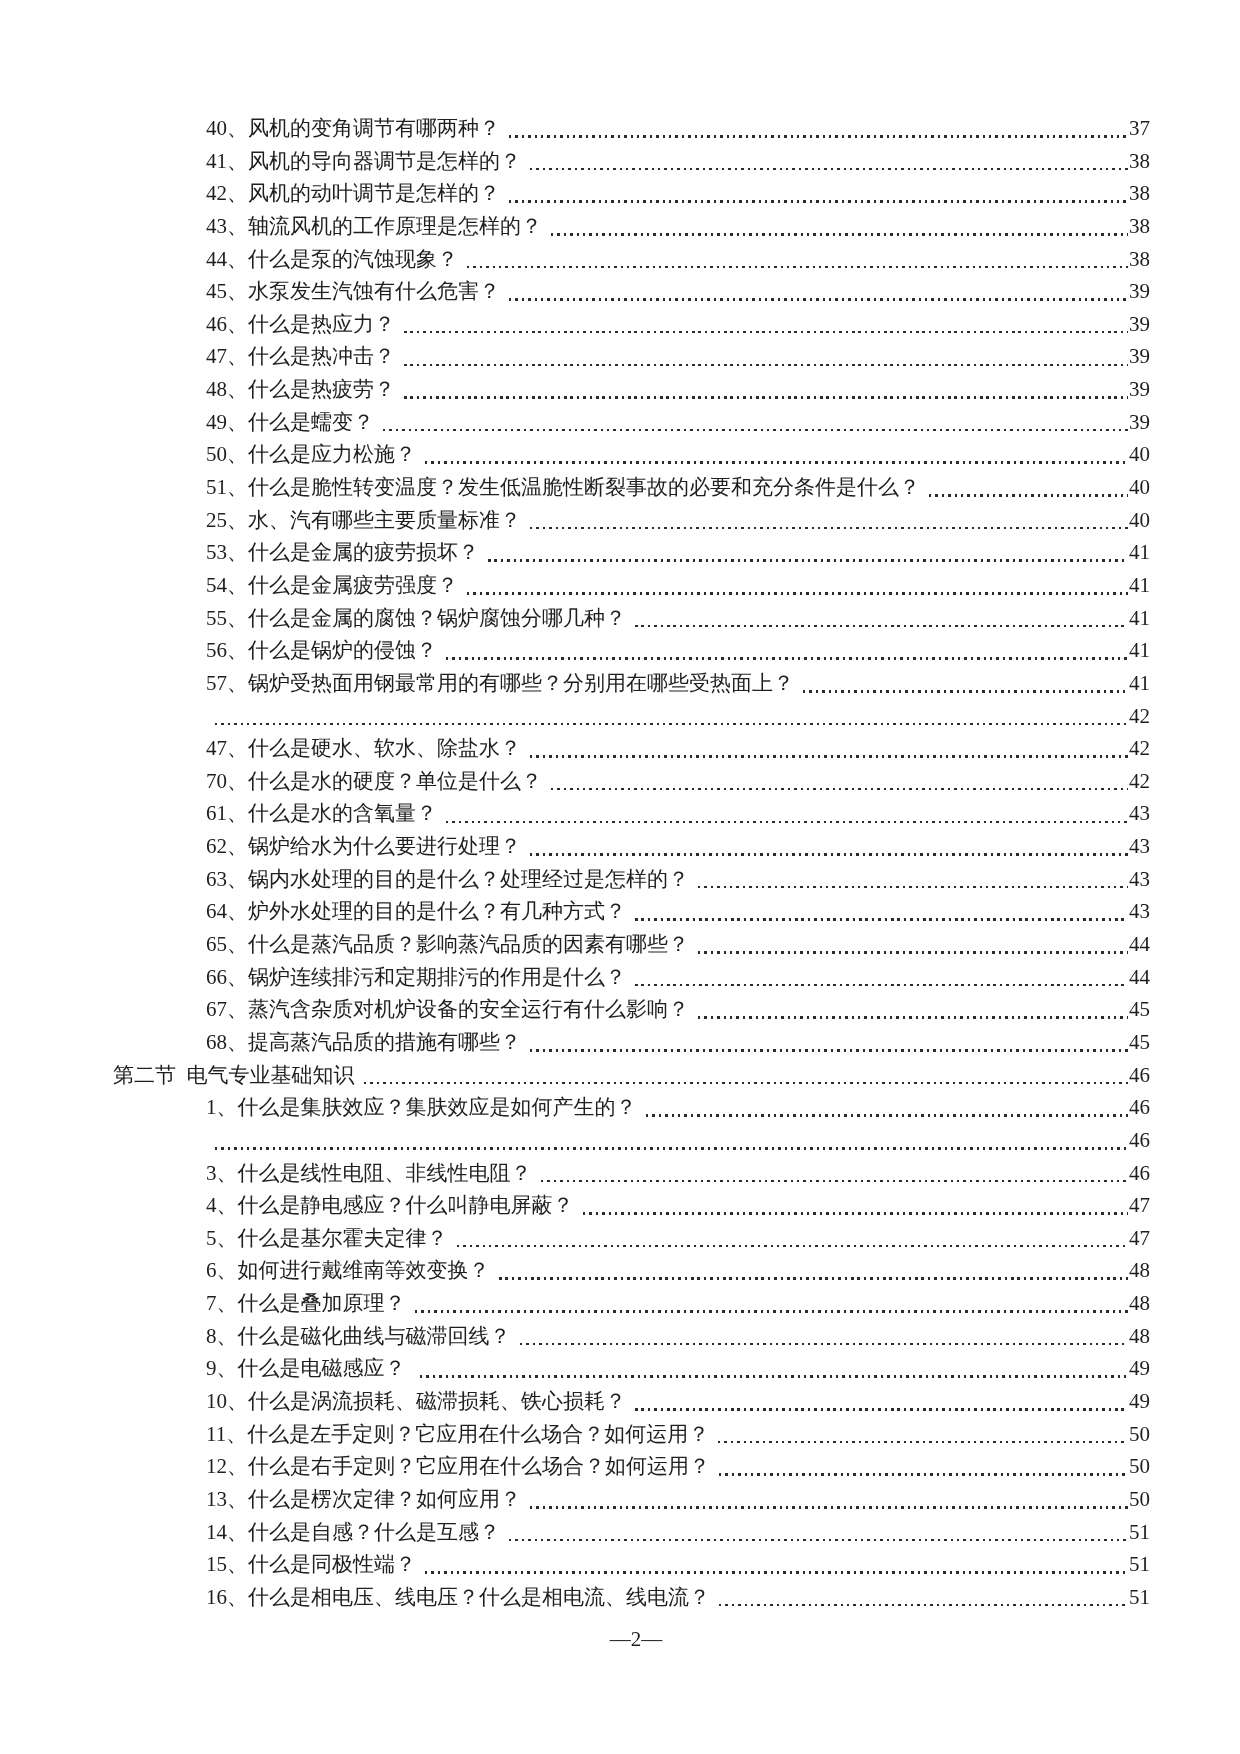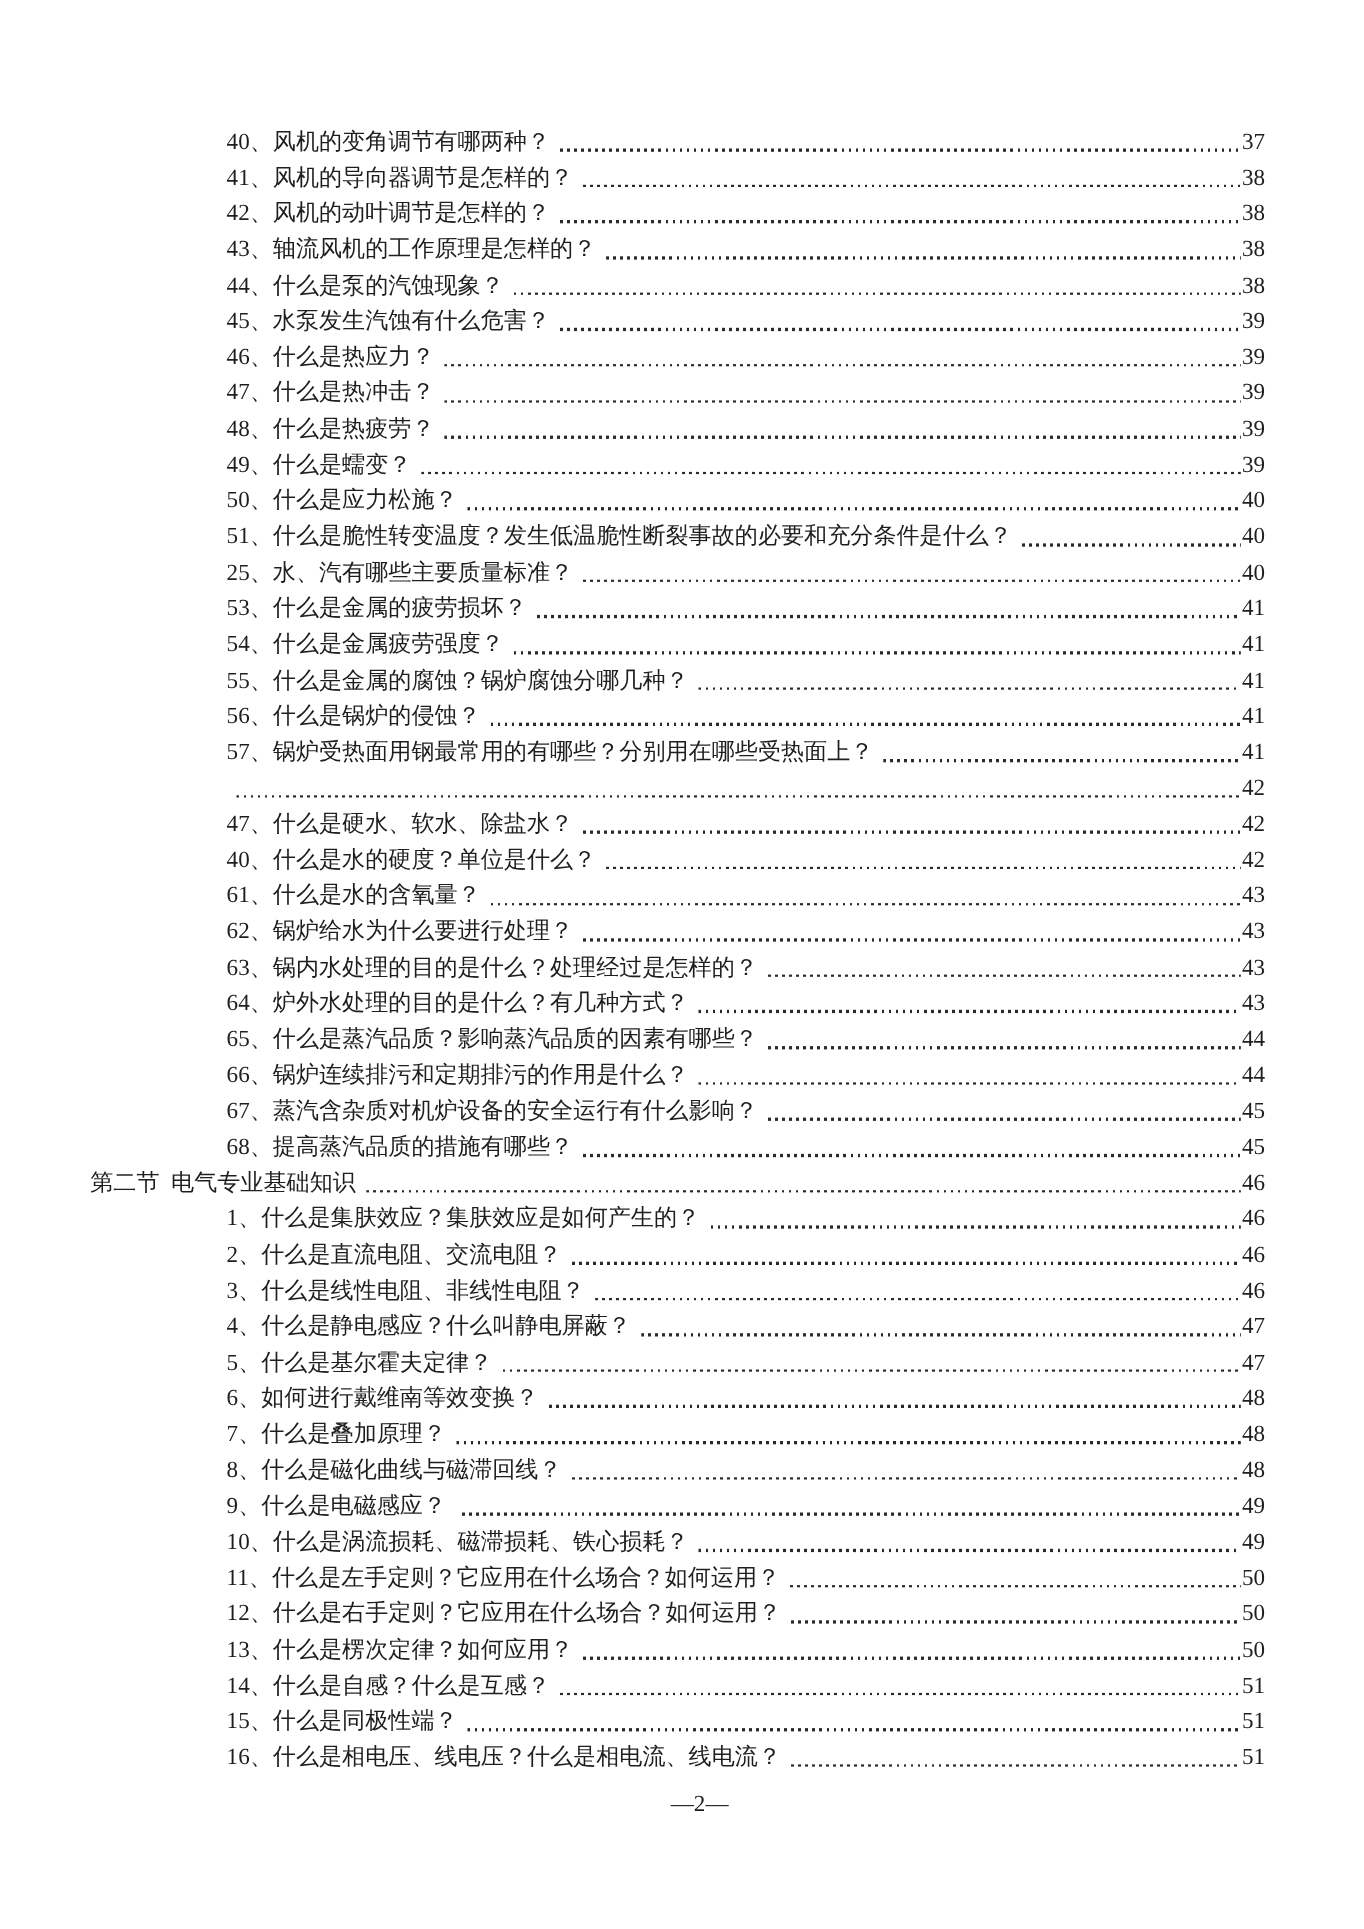--- a/index.html
+++ b/index.html
@@ -31,22 +31,21 @@
     line-height: 32.65px;
     font-size: 21px;
     padding-right: 90px;
     box-sizing: border-box;
     white-space: nowrap;
   }
   .toc-row.level-item {
     padding-left: 206px;
   }
   .toc-row.level-section {
-    padding-left: 72px;
-    margin-left: 10px;
+    padding-left: 113px;
   }
   .toc-label {
     white-space: pre;
     flex: 0 0 auto;
   }
   .toc-leader {
     flex: 1 1 auto;
     height: 2.6px;
     align-self: flex-end;
     margin: 0 1px 7px 9px;
@@ -167,21 +166,21 @@
       <div class="toc-row level-item">
     <span class="toc-leader"></span>
     <span class="toc-page">42</span>
   </div>
       <div class="toc-row level-item">
     <span class="toc-label">47、什么是硬水、软水、除盐水？</span>
     <span class="toc-leader"></span>
     <span class="toc-page">42</span>
   </div>
       <div class="toc-row level-item">
-    <span class="toc-label">40、什么是水的硬度？单位是什么？</span>
+    <span class="toc-label">70、什么是水的硬度？单位是什么？</span>
     <span class="toc-leader"></span>
     <span class="toc-page">42</span>
   </div>
       <div class="toc-row level-item">
     <span class="toc-label">61、什么是水的含氧量？</span>
     <span class="toc-leader"></span>
     <span class="toc-page">43</span>
   </div>
       <div class="toc-row level-item">
     <span class="toc-label">62、锅炉给水为什么要进行处理？</span>
@@ -222,21 +221,20 @@
     <span class="toc-label">第二节  电气专业基础知识</span>
     <span class="toc-leader"></span>
     <span class="toc-page">46</span>
   </div>
       <div class="toc-row level-item">
     <span class="toc-label">1、什么是集肤效应？集肤效应是如何产生的？</span>
     <span class="toc-leader"></span>
     <span class="toc-page">46</span>
   </div>
       <div class="toc-row level-item">
-    <span class="toc-label">2、什么是直流电阻、交流电阻？</span>
     <span class="toc-leader"></span>
     <span class="toc-page">46</span>
   </div>
       <div class="toc-row level-item">
     <span class="toc-label">3、什么是线性电阻、非线性电阻？</span>
     <span class="toc-leader"></span>
     <span class="toc-page">46</span>
   </div>
       <div class="toc-row level-item">
     <span class="toc-label">4、什么是静电感应？什么叫静电屏蔽？</span>

